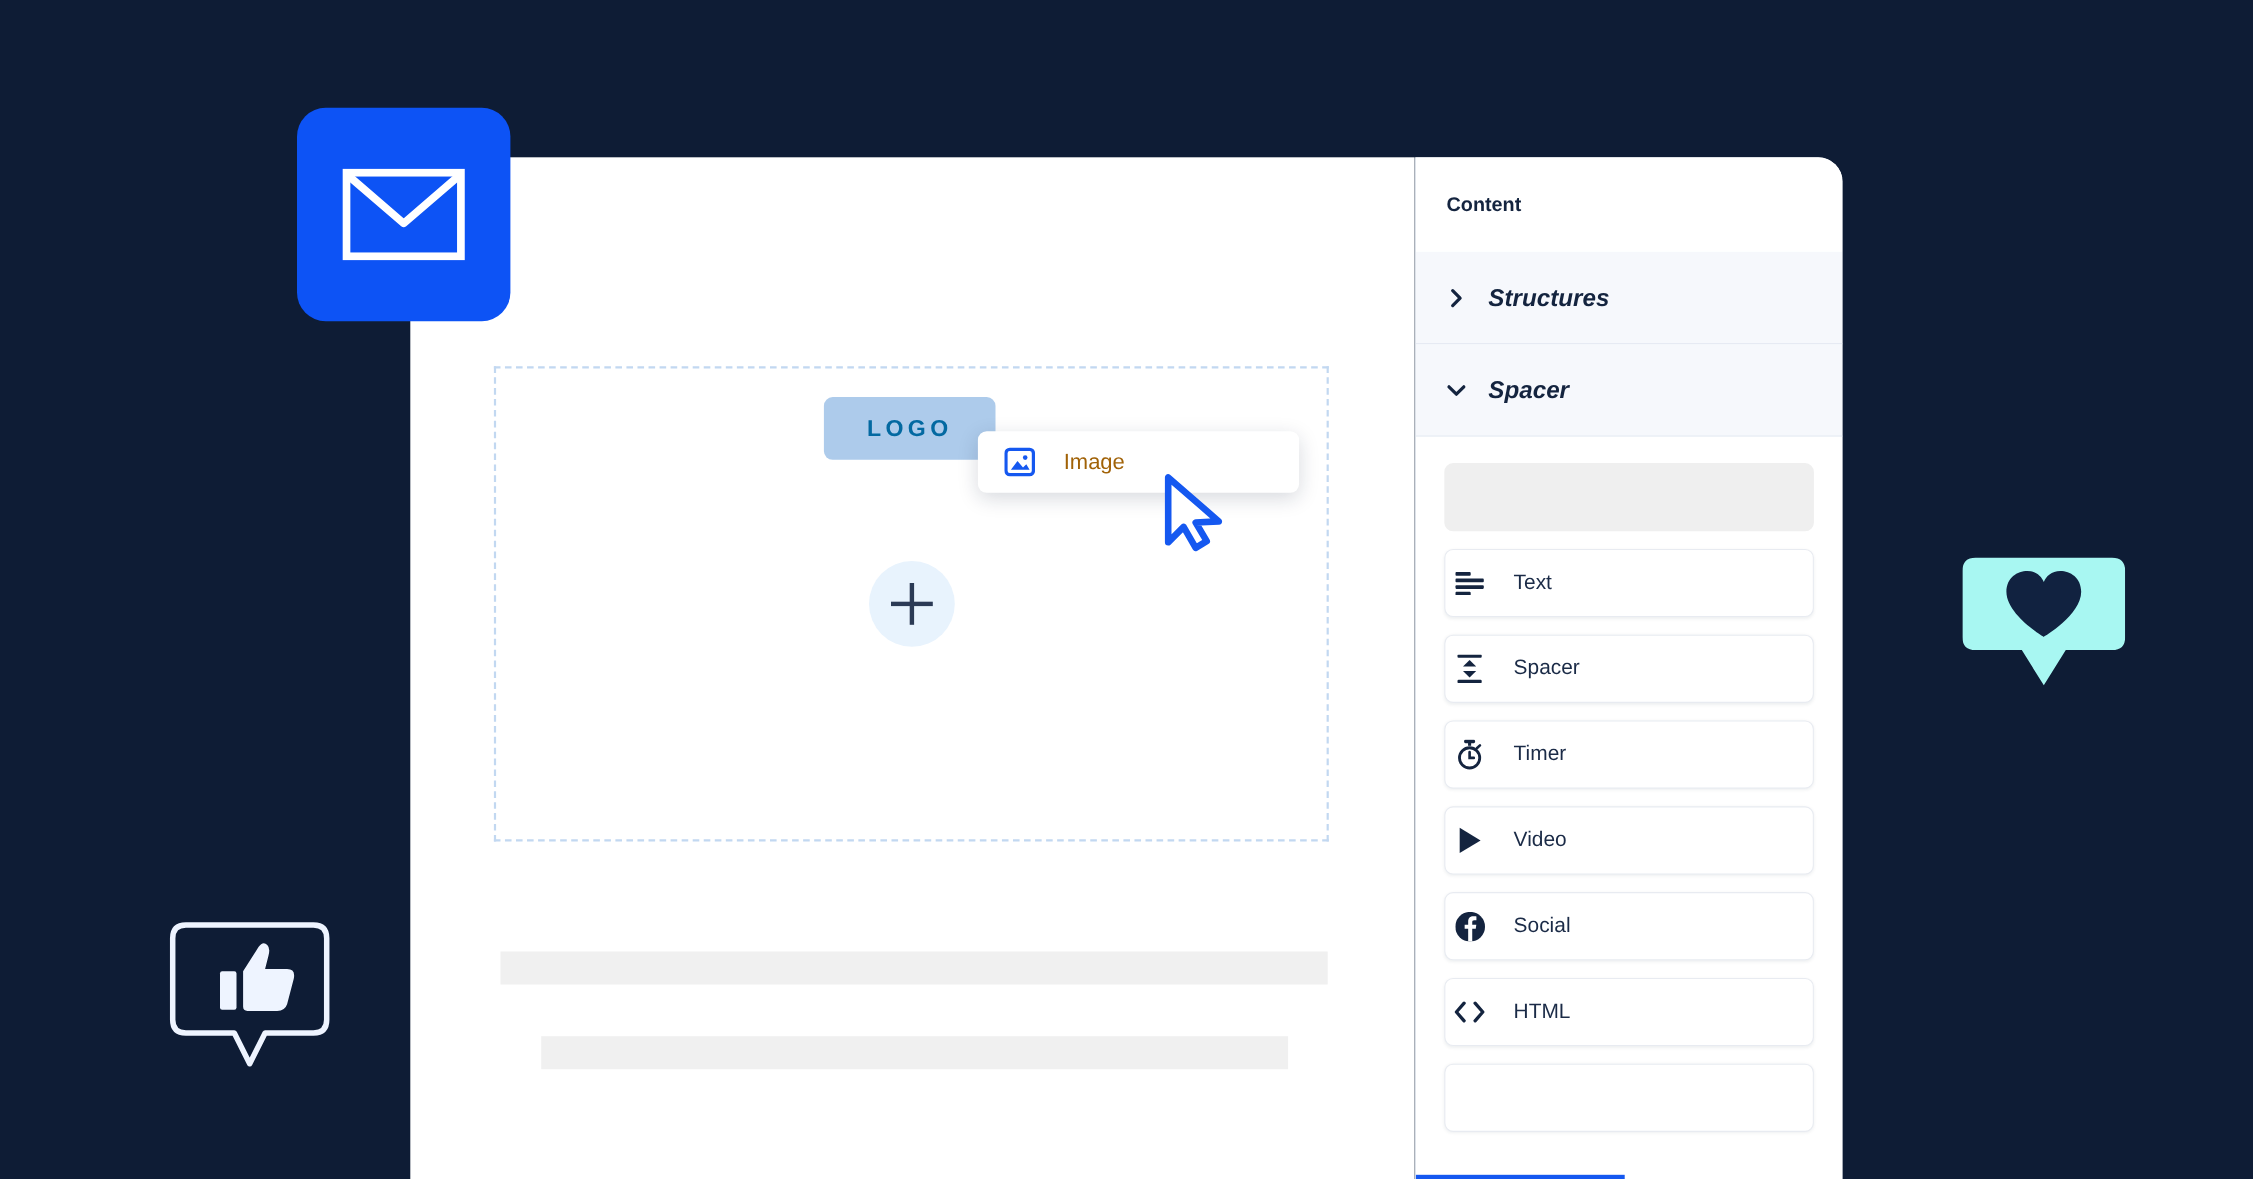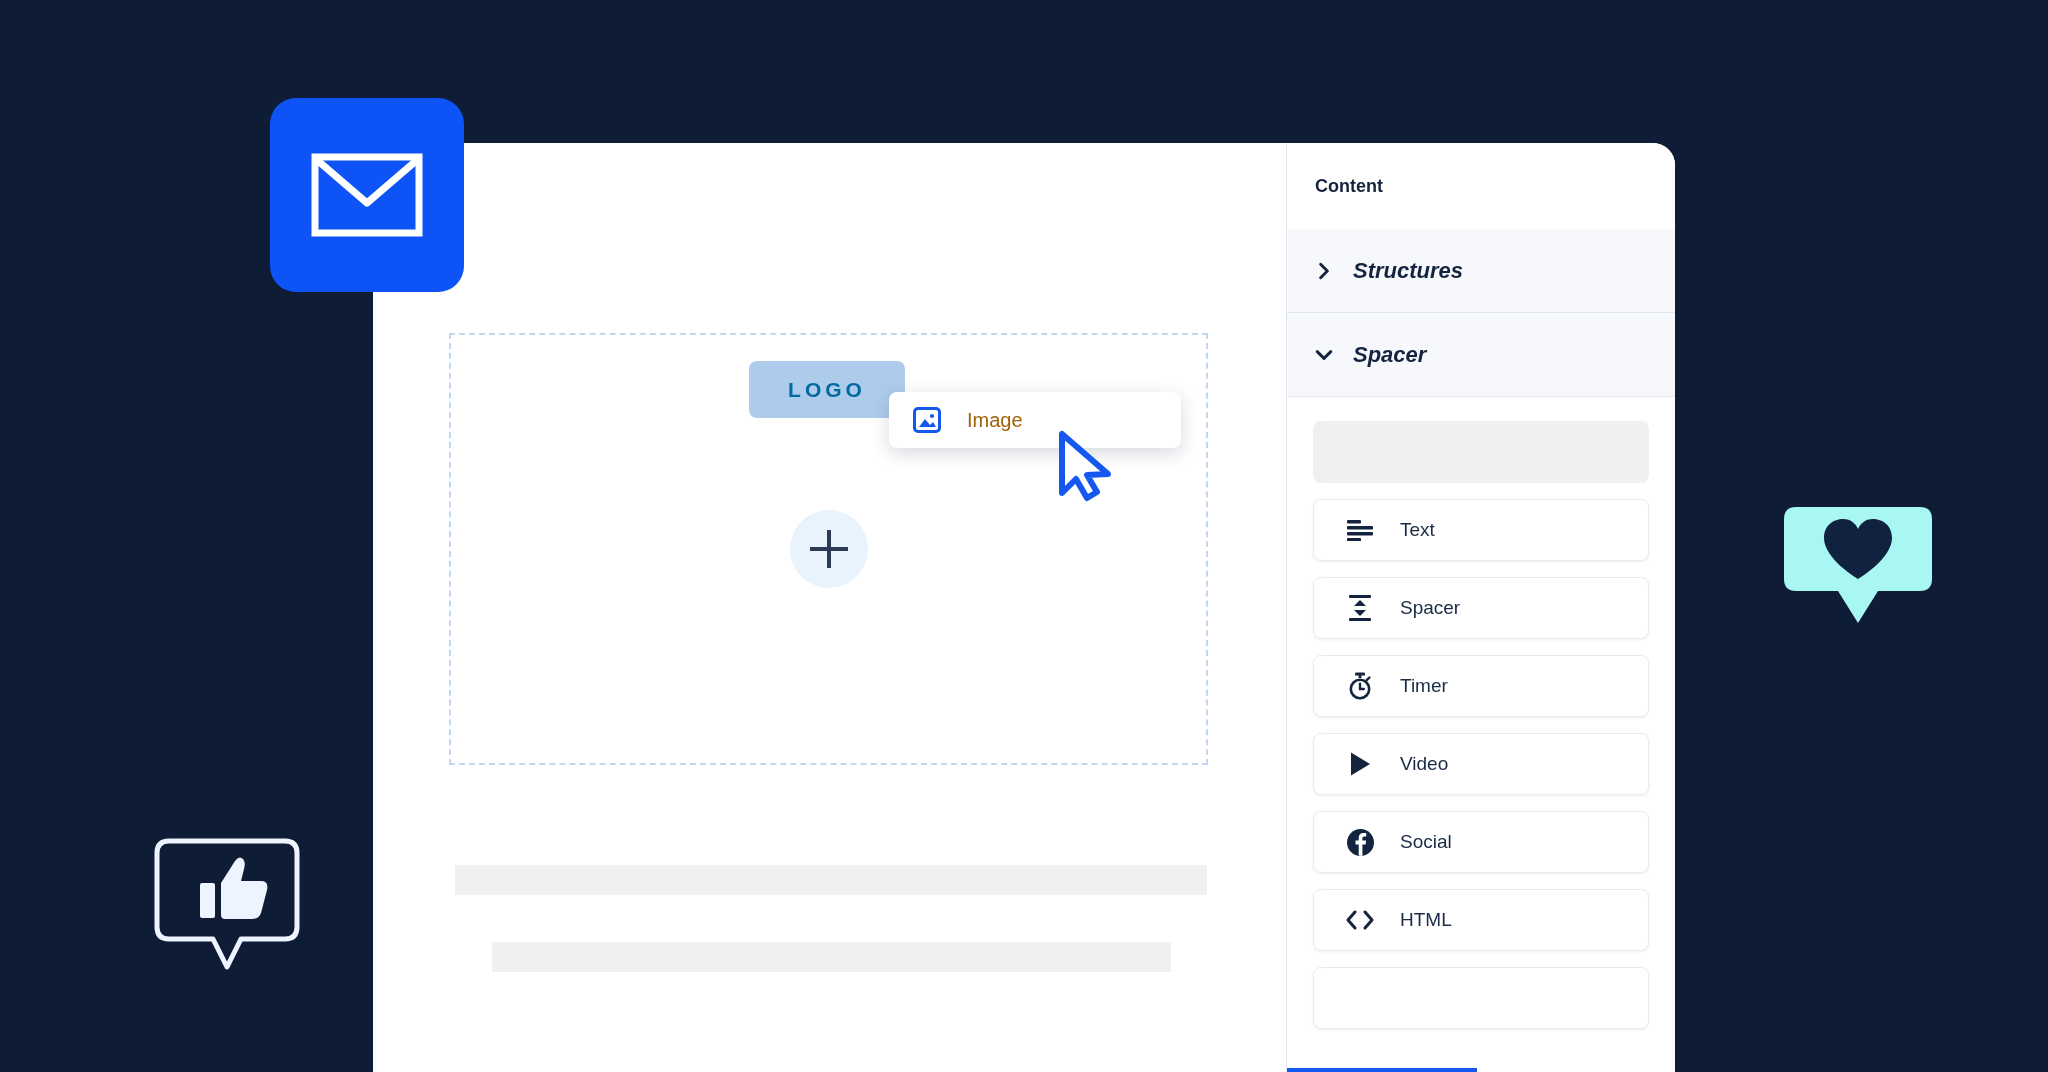--- a/index.html
+++ b/index.html
@@ -206,21 +206,21 @@
 
   .block-item {
     height: 62px;
     flex: 0 0 62px;
     background: #ffffff;
     border: 1px solid #e8ebf1;
     border-radius: 8px;
     box-shadow: 0 1px 3px rgba(20, 36, 63, 0.07);
     display: flex;
     align-items: center;
-    padding-left: 32px;
+    padding-left: 8px;
     gap: 26px;
     cursor: grab;
   }
 
   .block-icon {
     width: 28px;
     height: 28px;
     flex: 0 0 28px;
     display: flex;
     align-items: center;

